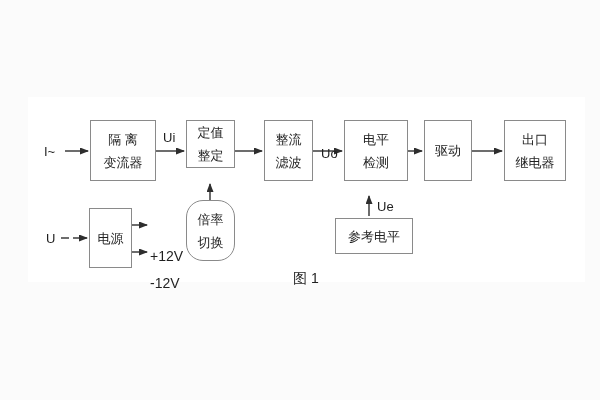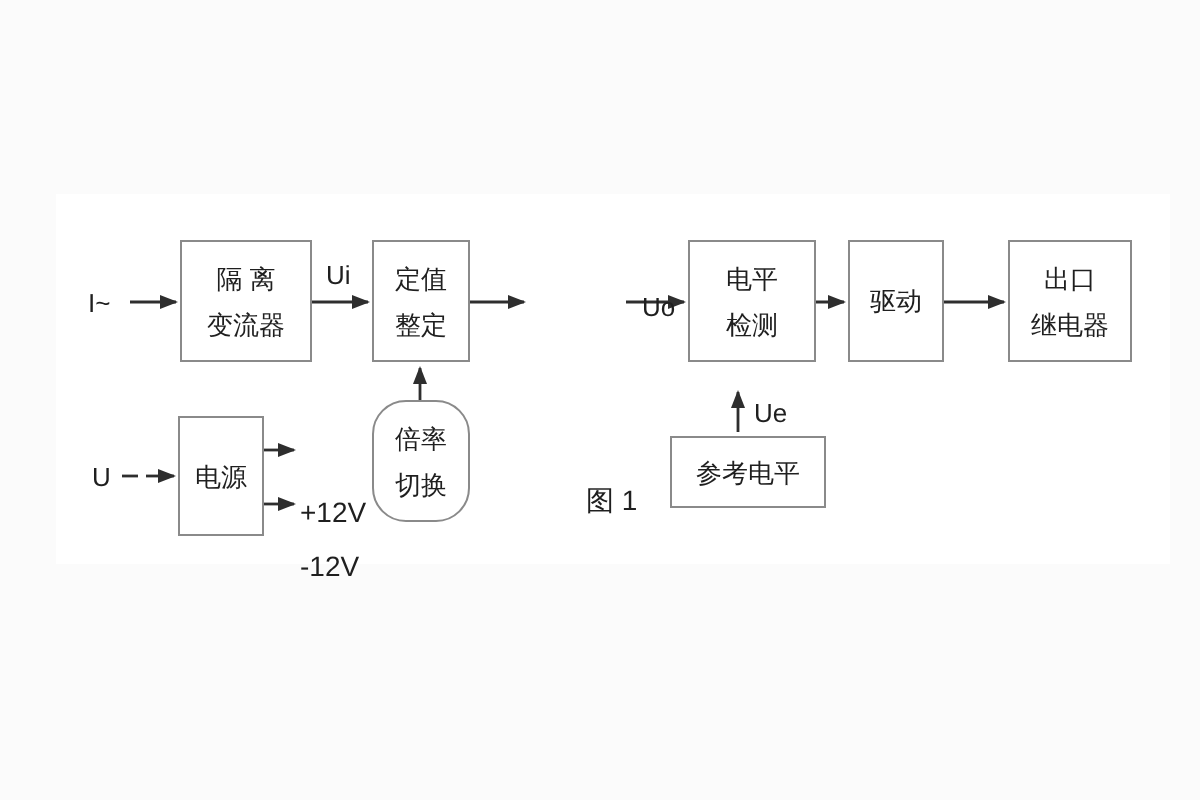--- a/index.html
+++ b/index.html
@@ -18,21 +18,21 @@
   .wires line { stroke:var(--line,#2e2e2e); stroke-width:1.4; }
   .block {
     position:absolute; box-sizing:border-box;
     border:1px solid var(--border,#8a8a8a); background:var(--panel,#ffffff);
     display:flex; flex-direction:column; align-items:center; justify-content:center;
     gap:10px; font-size:13px; line-height:1; white-space:pre; text-align:center;
   }
   .block.single { gap:0; }
   .lbl { position:absolute; font-size:13px; line-height:1; white-space:pre; }
   .lbl.rail { font-size:14px;margin-top:31px; }
-  .caption { position:absolute; font-size:14px; line-height:1; }
+  .caption { position:absolute; font-size:14px; line-height:1;margin-top:28px; }
 </style>
 </head>
 <body>
 
 <div class="canvas" style="--bg: #fbfbfb; --panel: #ffffff; --line: #2e2e2e; --border: #8a8a8a; --text: #1f1f1f;">
 
   <div class="panel"></div>
 
   <svg class="wires" width="600" height="400">
     <defs>
@@ -54,23 +54,27 @@
     <line x1="132" y1="252" x2="147" y2="252" marker-end="url(#ah)"></line>
 
     <line x1="210" y1="206" x2="210" y2="184" marker-end="url(#ah)"></line>
     <line x1="369" y1="216" x2="369" y2="196" marker-end="url(#ah)"></line>
   </svg>
 
   <div class="block" style="left:90px; top:120px; width:66px; height:61px;">
     <span>隔 离</span>
     <span>变流器</span>
   </div>
-  <div class="block" style="left:186px; top:120px; width:49px; height:61px;">
+  <div class="block" style="left:186px; top:120px; width:49px; height:48px;">
     <span>定值</span>
     <span>整定</span>
+  </div>
+  <div class="block" style="left:264px; top:120px; width:49px; height:61px;">
+    <span>整流</span>
+    <span>滤波</span>
   </div>
   <div class="block" style="left:344px; top:120px; width:64px; height:61px;">
     <span>电平</span>
     <span>检测</span>
   </div>
   <div class="block" style="left:504px; top:120px; width:62px; height:61px;">
     <span>出口</span>
     <span>继电器</span>
   </div>
   <div class="block single" style="left:424px; top:120px; width:48px; height:61px;">

